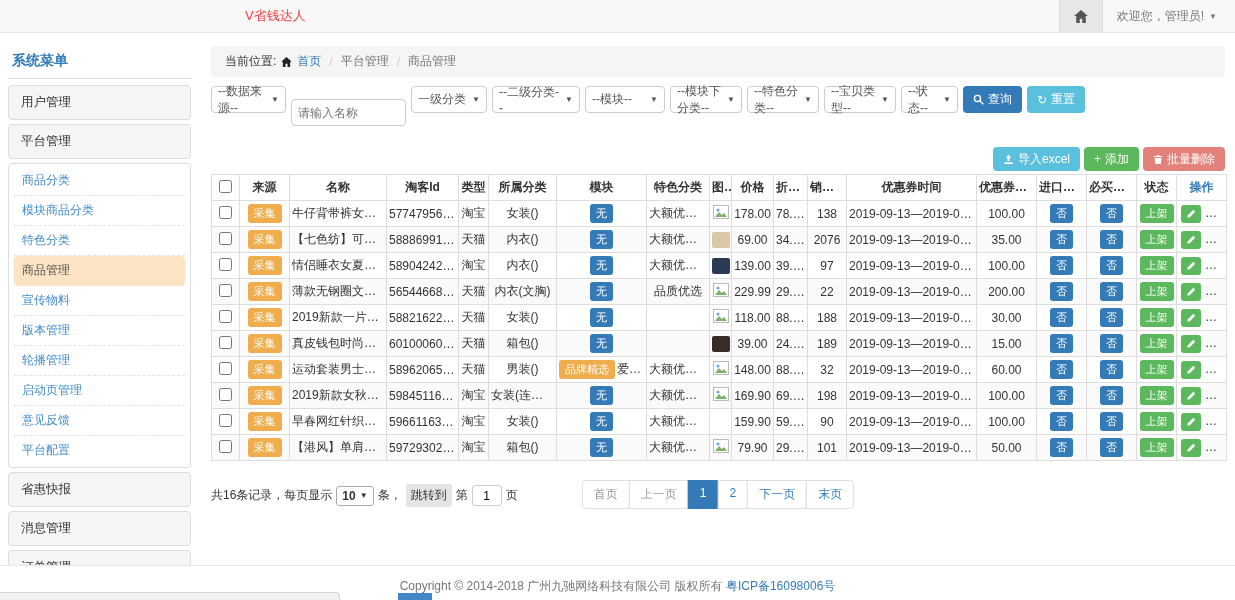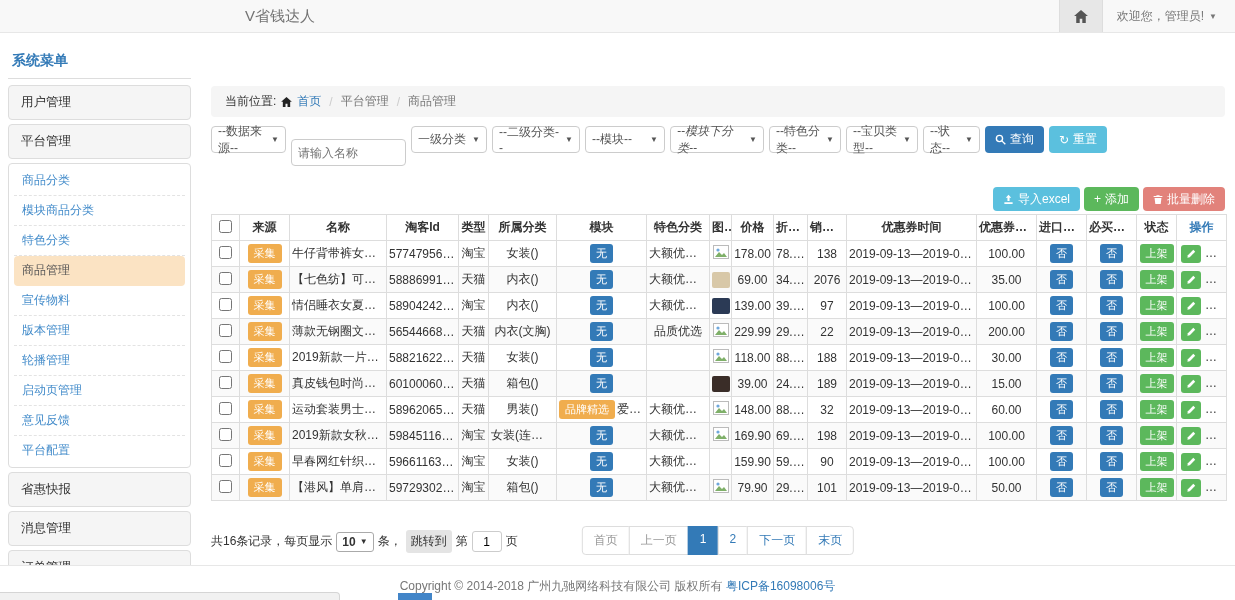--- a/index.html
+++ b/index.html
@@ -3,21 +3,21 @@
 <meta charset="utf-8">
 <style>
   * { box-sizing: border-box; margin: 0; padding: 0; }
   html,body { width:1235px; height:600px; overflow:hidden; background:#fff;
     font-family:"Liberation Sans","DejaVu Sans",sans-serif; font-size:12px; color:#333; }
   a { text-decoration:none; }
 
   
   .topbar { height:33px; background:#f8f8f8; border-bottom:1px solid #e7e7e7;
     display:flex; align-items:center; }
-  .brand { margin-left:245px; font-size:15px; color:#737373; }
+  .brand { margin-left:245px; font-size:13px; color:#ef4444; }
   .topbar-right { margin-left:auto; display:flex; align-items:stretch; height:100%; }
   .home-box { width:44px; background:#e7e7e7; border-left:1px solid #ddd; border-right:1px solid #ddd;
     display:flex; align-items:center; justify-content:center; cursor:pointer; }
   .welcome { display:flex; align-items:center; gap:5px; padding:0 18px 0 14px; color:#777; cursor:pointer; }
   .welcome .caret { font-size:8px; color:#777; }
 
   
   .layout { display:flex; align-items:flex-start; padding-top:13px; }
 
   
@@ -28,21 +28,21 @@
     padding:8px 12px; margin-bottom:4px; color:#333; font-size:12.5px; cursor:pointer; }
   .side-sub { background:#fff; border:1px solid #ddd; border-radius:4px; margin-bottom:4px; padding:2px 0; }
   .side-sub a { display:block; margin:0 5px; padding:6px 8px; color:#428bca; font-size:12px;
     border-bottom:1px dashed #e3e3e3; }
   .side-sub a:last-child { border-bottom:none; }
   .side-sub a.active { background:#fbe3c3; border-radius:4px; color:#555; border-bottom-color:transparent; }
 
   
   .main { flex:1; margin:0 10px 0 20px; min-width:0; }
   .breadcrumb { background:#f5f5f5; border-radius:4px; padding:7px 14px; font-size:12px;
-    display:flex; align-items:center; gap:5px; margin-bottom:9px;margin-top:40px; }
+    display:flex; align-items:center; gap:5px; margin-bottom:9px; }
   .breadcrumb .sep { color:#ccc; padding:0 3px; }
   .breadcrumb .bc-home { color:#337ab7; }
   .breadcrumb .bc-dim { color:#777; }
 
   .filters { display:flex; gap:5px; margin-bottom:21px; }
   .fsel, .finput { height:27px; border:1px solid #ccc; border-radius:4px; background:#fff;
     display:flex; align-items:center; padding:0 6px; color:#555; font-size:12px; }
   .fsel { justify-content:space-between; cursor:pointer; }
   .fsel .caret { font-size:8px; color:#555; margin-left:4px; }
   .finput input { border:none; outline:none; width:100%; font-size:12px; color:#555;
@@ -69,21 +69,21 @@
   .b-blue { background:#337ab7; }
   .b-green { background:#5cb85c; }
   .mod-extra { font-size:12px; color:#333; margin-left:2px; }
   .opbtn { display:inline-flex; align-items:center; justify-content:center; width:20px; height:18px;
     border:none; border-radius:3px; margin:0 2px; cursor:pointer; vertical-align:middle; }
   .opbtn.edit { background:#5cb85c; }
   .opbtn.del { background:#d9534f; }
   .thumb { display:inline-block; width:18px; height:16px; border-radius:2px; vertical-align:middle; }
 
   
-  .pagerow { position:relative; margin-top:25px; height:30px; }
+  .pagerow { position:relative; margin-top:19px; height:30px; }
   .pg-summary { display:flex; align-items:center; gap:4px; color:#333; font-size:12px; padding-top:4px; }
   .pg-size { border:1px solid #aaa; border-radius:3px; padding:2px 5px; display:inline-flex;
     align-items:center; gap:4px; background:#fff; cursor:pointer;font-weight:bold; }
   .pg-size .caret { font-size:8px; }
   .jump-label { background:#e4e4e4; border-radius:3px; padding:3px 5px; cursor:pointer; }
   .jump-input { width:30px; height:21px; border:1px solid #ccc; border-radius:3px; text-align:center;
     font-size:12px; font-family:inherit; }
   .pager { position:absolute; left:50%; top:0; transform:translateX(-50%); display:flex; }
   .pager a { border:1px solid #ddd; padding:5px 11px; margin-left:-1px; color:#337ab7; background:#fff;
     font-size:12px; cursor:pointer; }
@@ -171,21 +171,21 @@
           <span class="caret">▼</span>
         </div>
         <div class="fsel" style="width: 88px;">
           <span>--二级分类--</span>
           <span class="caret">▼</span>
         </div>
         <div class="fsel" style="width: 80px;">
           <span>--模块--</span>
           <span class="caret">▼</span>
         </div>
-        <div class="fsel" style="width: 94px; font-style: italic;">
+        <div class="fsel" style="width: 72px;">
           <span>--模块下分类--</span>
           <span class="caret">▼</span>
         </div>
         <div class="fsel" style="width: 72px;">
           <span>--特色分类--</span>
           <span class="caret">▼</span>
         </div>
         <div class="fsel" style="width: 72px;">
           <span>--宝贝类型--</span>
           <span class="caret">▼</span>

